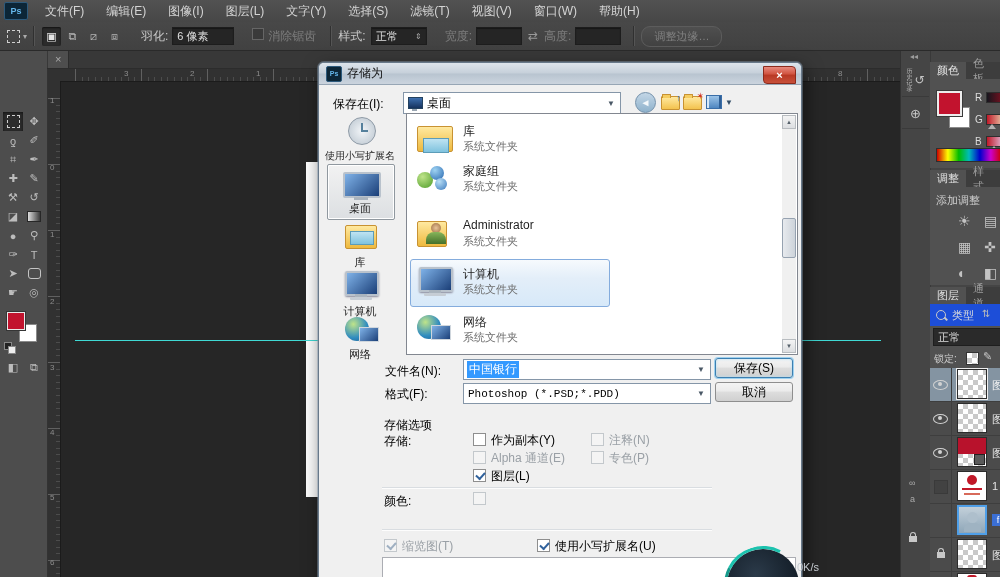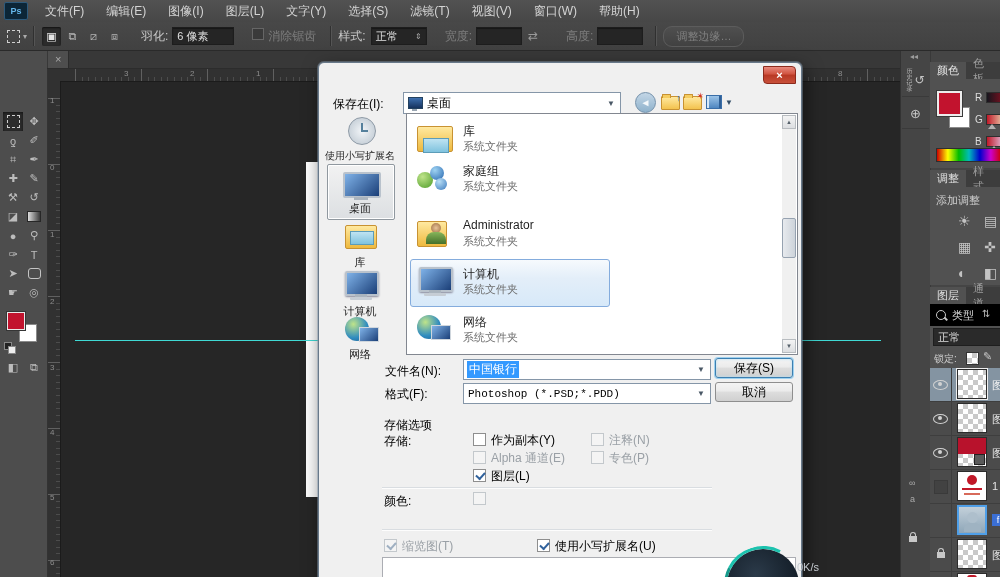--- a/index.html
+++ b/index.html
@@ -17,21 +17,21 @@
   .optionsbar{left:0;top:22px;width:1000px;height:28px;background:linear-gradient(#484848,#414141);
               border-bottom:1px solid #2a2a2a;display:flex;align-items:center;font-size:12px;color:#c8c8c8;z-index:6;}
   .ob-sep{width:1px;height:20px;background:#303030;border-right:1px solid #555;margin:0 6px;}
   .ob-cell{display:flex;align-items:center;gap:3px;}
   .marq-ico{width:11px;height:11px;border:1px dashed #cfcfcf;display:inline-block;}
   .caret{font-size:8px;color:#aaa;}
   .modebtn{width:19px;height:19px;display:flex;align-items:center;justify-content:center;color:#b5b5b5;font-size:11px;border-radius:2px;margin:0 1px;}
   .modebtn.sel{background:#2b2b2b;box-shadow:inset 0 1px 2px #111;color:#e3e3e3;}
   .dark-input{background:#252525;border:1px solid #1d1d1d;box-shadow:inset 0 1px 1px #171717;
               color:#e0e0e0;height:16px;font-size:11px;padding:0 4px;display:inline-flex;align-items:center;}
-  .dis-txt{color:#7d7d7d;margin-left:22px;}
+  .dis-txt{color:#7d7d7d;}
   .cb-sm{width:10px;height:10px;border:1px solid #666;background:#3a3a3a;display:inline-block;margin-right:4px;}
   .refine-btn{border:1px solid #5c5c5c;border-radius:9px;background:linear-gradient(#4f4f4f,#414141);
               color:#808080;font-size:11px;padding:2px 12px;}
   
   .toolbar{left:0;top:50px;width:47px;height:527px;background:#4d4d4d;border-right:1px solid #333;z-index:5;}
   .toolcell{position:absolute;width:20px;height:19px;display:flex;align-items:center;justify-content:center;
             color:#bdbdbd;font-size:11px;}
   .toolcell.sel{background:#2c2c2c;box-shadow:inset 0 1px 3px #141414;color:#e8e8e8;}
   .grad-ico{width:12px;height:9px;background:linear-gradient(to right,#ddd,#3a3a3a);border:1px solid #272727;display:inline-block;}
   .shape-ico{width:11px;height:9px;border:1px solid #c4c4c4;border-radius:3px;display:inline-block;}
@@ -301,20 +301,24 @@
     <span class="rnum" style="left:3px;top:347px">4</span>
     <span class="rnum" style="left:3px;top:412px">5</span>
     <span class="rnum" style="left:3px;top:477px">6</span>
   </div>
   <div class="a canvas">
     <div class="page-sliver"></div>
     <div class="guide"></div>
   </div>
 
   <div class="a dialog">
+    <div class="dlg-title">
+      <span class="dlg-psico">Ps</span>
+      <span style="font-size:12px;color:#111">存储为</span>
+    </div>
     <div class="dlg-close">×</div>
 
     <span class="a" style="left:14px;top:33px">保存在(I):</span>
     <div class="a combo" style="left:84px;top:29px;width:216px;height:20px">
       <span class="mini-monitor"></span>
       <span>桌面</span>
       <span class="arr">▼</span>
     </div>
     <div class="a navcircle" style="left:316px;top:29px">◄</div>
     <div class="a" style="left:342px;top:33px">
@@ -491,21 +495,21 @@
       <span class="adjico" style="left:28px;top:26px">☀</span>
       <span class="adjico" style="left:54px;top:26px">▤</span>
       <span class="adjico" style="left:28px;top:52px">▦</span>
       <span class="adjico" style="left:54px;top:52px">✜</span>
       <span class="adjico" style="left:28px;top:78px">◐</span>
       <span class="adjico" style="left:54px;top:78px">◧</span>
     </div>
 
     <div class="ptab on" style="left:29px;top:237px">图层</div>
     <div class="ptab" style="left:65px;top:237px">通道</div>
-    <div class="panelrow-bg" style="top:254px;height:22px;background:#000000">
+    <div class="panelrow-bg" style="top:254px;height:22px;background:#1d4ed8">
       <span style="position:absolute;left:6px;top:6px" class="searchico"></span>
       <span style="position:absolute;left:22px;top:4px;font-size:11px;color:#dcdcdc">类型</span>
       <span style="position:absolute;left:52px;top:4px;font-size:10px;color:#bbb">⇅</span>
     </div>
     <div class="panelrow-bg" style="top:276px;height:22px">
       <div class="dsel" style="left:3px;top:2px;width:64px;height:16px">
           <span>正常</span>
         </div>
     </div>
     <div class="panelrow-bg" style="top:298px;height:20px">

